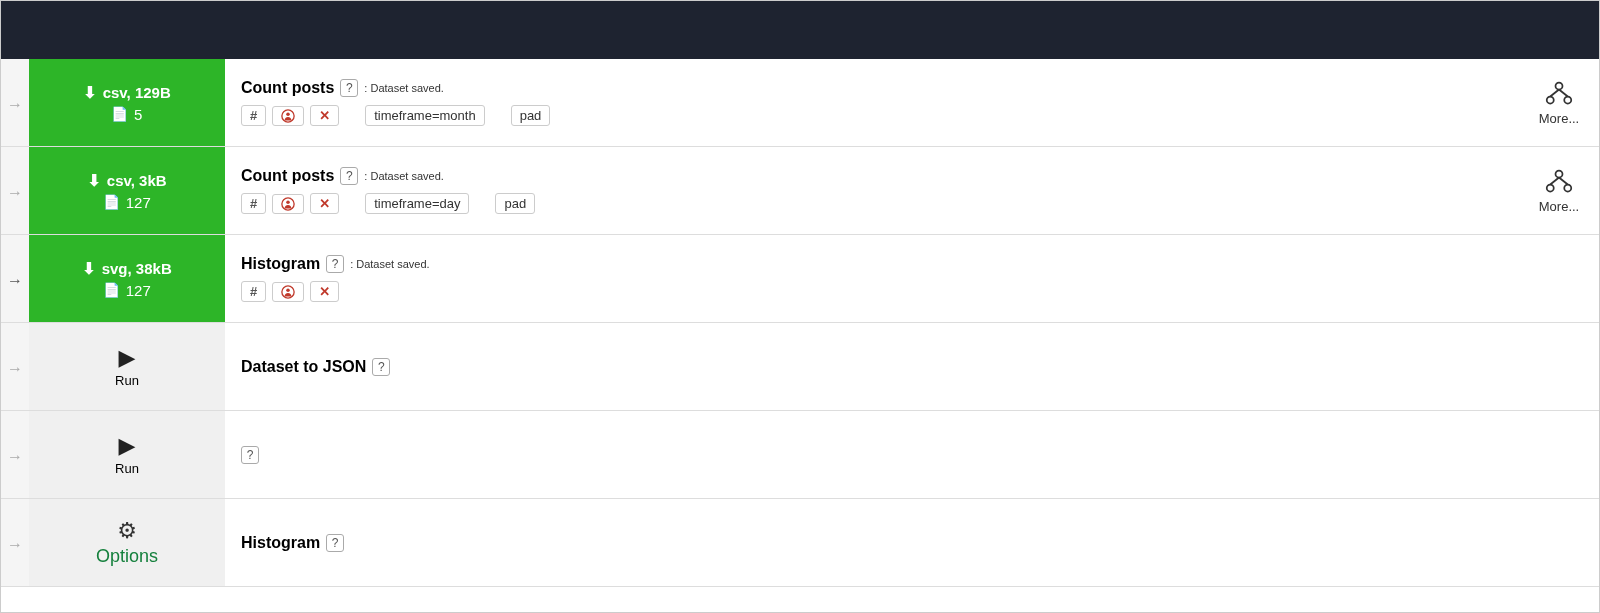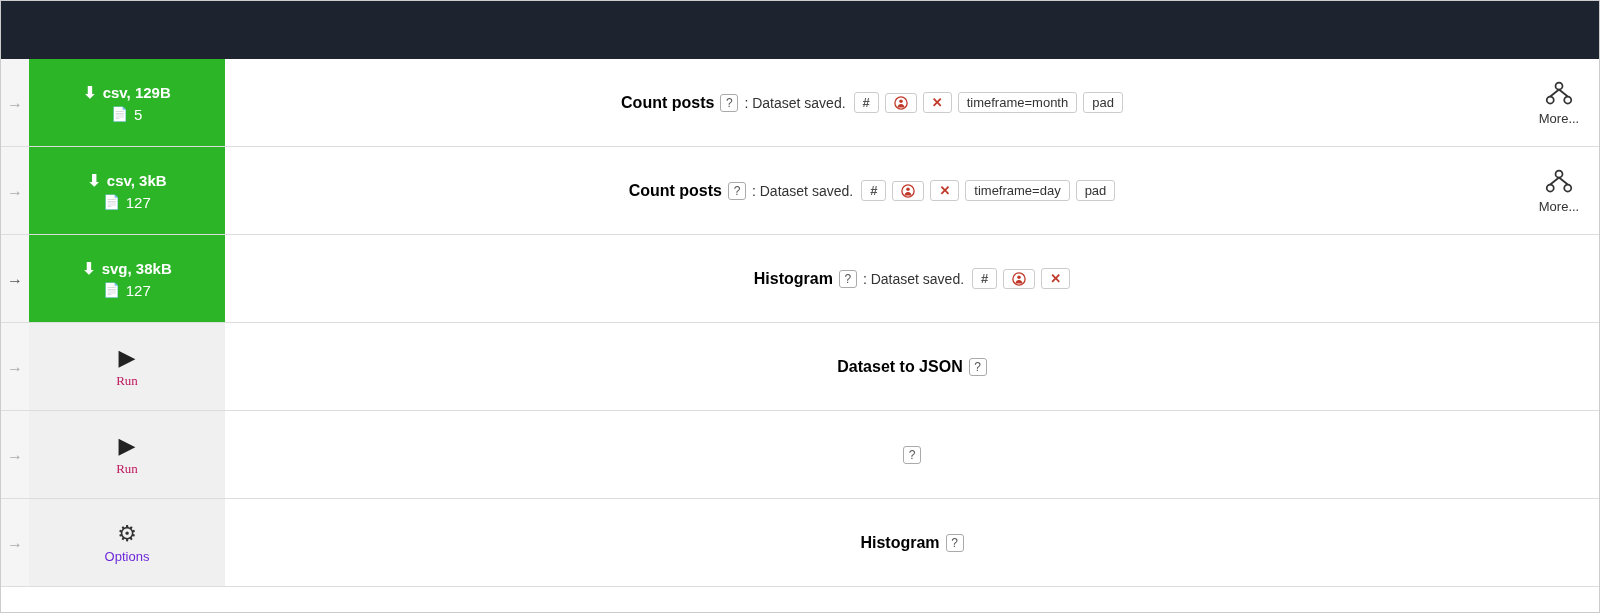--- a/index.html
+++ b/index.html
@@ -120,52 +120,51 @@
       cursor: pointer;
       padding: 10px 8px;
       gap: 2px;
     }
     .run-btn .play-icon {
       font-size: 22px;
       color: #222;
     }
     .run-btn .run-label {
       font-size: 13px;
-      color: #be185d;
-      font-family: Liberation Serif, serif;
+      color: #000000;
     }
 
     
     .options-btn {
       width: 196px;
       background: #f0f0f0;
       display: flex;
       flex-direction: column;
       align-items: center;
       justify-content: center;
       flex-shrink: 0;
       cursor: pointer;
       padding: 10px 8px;
       gap: 2px;
     }
     .options-btn .gear-icon {
       font-size: 22px;
       color: #333;
     }
     .options-btn .options-label {
-      font-size: 13px;
-      color: #6d28d9;
+      font-size: 18px;
+      color: #15803d;
     }
 
     
     .result-content {
       flex: 1;
       padding: 12px 16px;
       display: flex;
-      flex-direction: row;
+      flex-direction: column;
       justify-content: center;
       gap: 8px;
     }
     .result-title-line {
       display: flex;
       align-items: center;
       gap: 6px;
       font-weight: bold;
       font-size: 16px;
     }
@@ -177,21 +176,21 @@
       height: 18px;
       border: 1px solid #aaa;
       border-radius: 3px;
       font-size: 12px;
       font-weight: normal;
       color: #555;
       cursor: pointer;
     }
     .saved-text {
       font-weight: normal;
-      font-size: 14px;
+      font-size: 11px;
       color: #333;
     }
 
     .tags-line {
       display: flex;
       align-items: center;
       gap: 6px;
       flex-wrap: wrap;
     }
 
@@ -213,20 +212,21 @@
     }
     .tag.tag-github {
       color: #c0392b;
     }
     .tag.tag-x {
       color: #c0392b;
       font-weight: bold;
     }
     .tag.tag-label {
       color: #333;
+      margin-left: 20px;
     }
 
     
     .more-btn-area {
       width: 80px;
       display: flex;
       flex-direction: column;
       align-items: center;
       justify-content: center;
       flex-shrink: 0;

